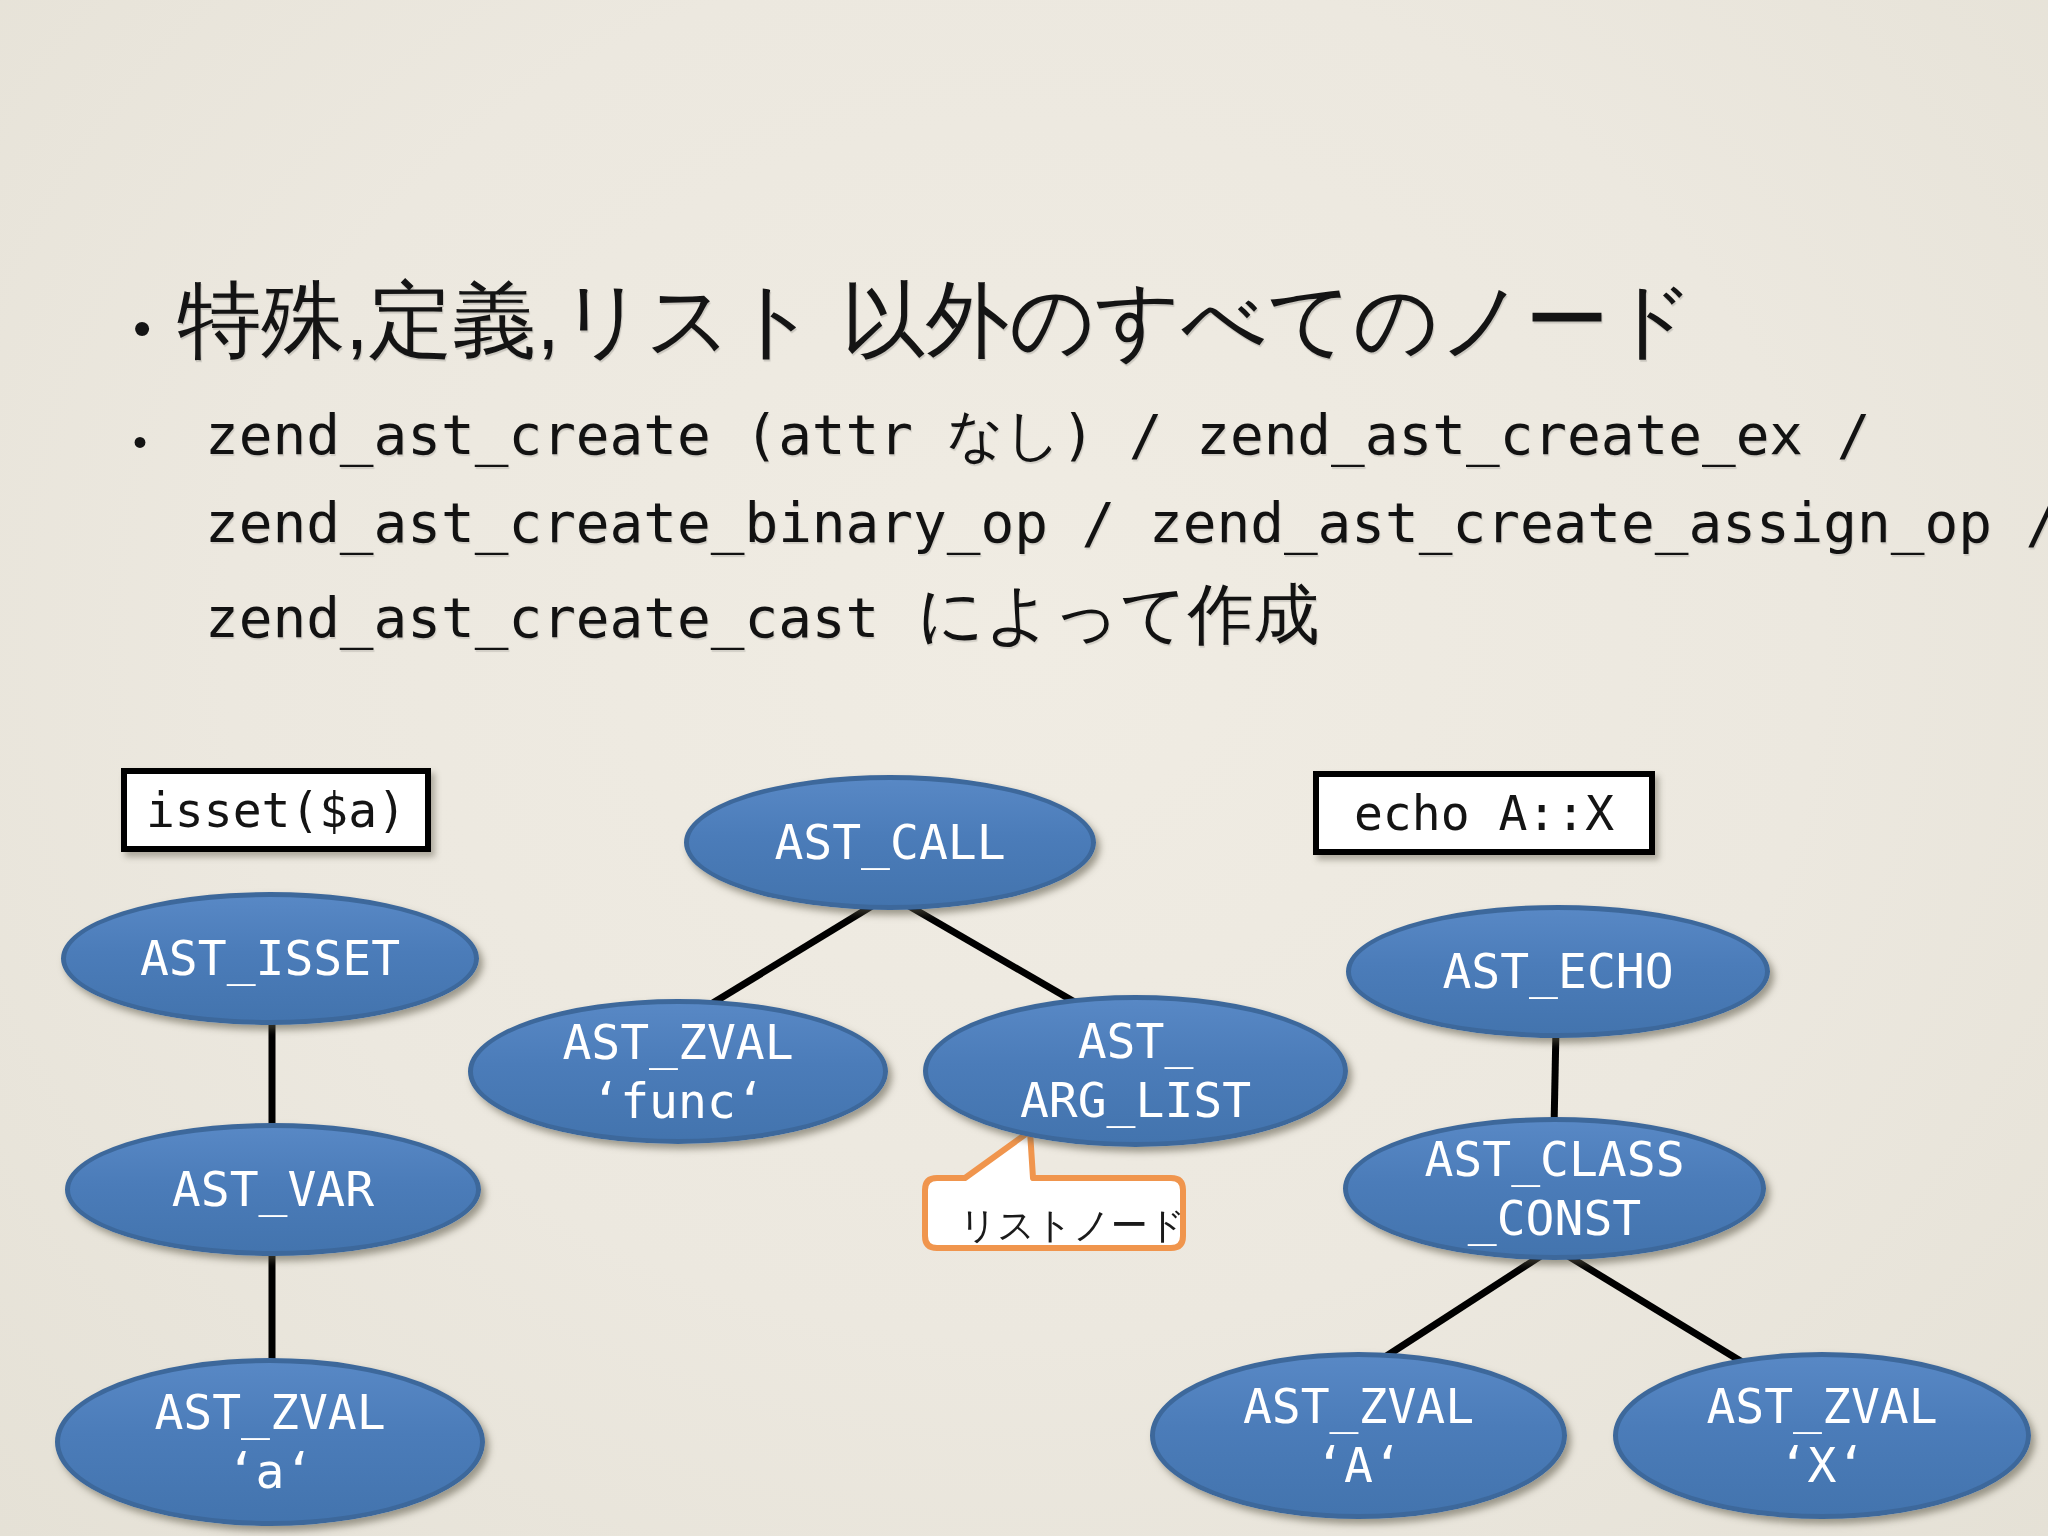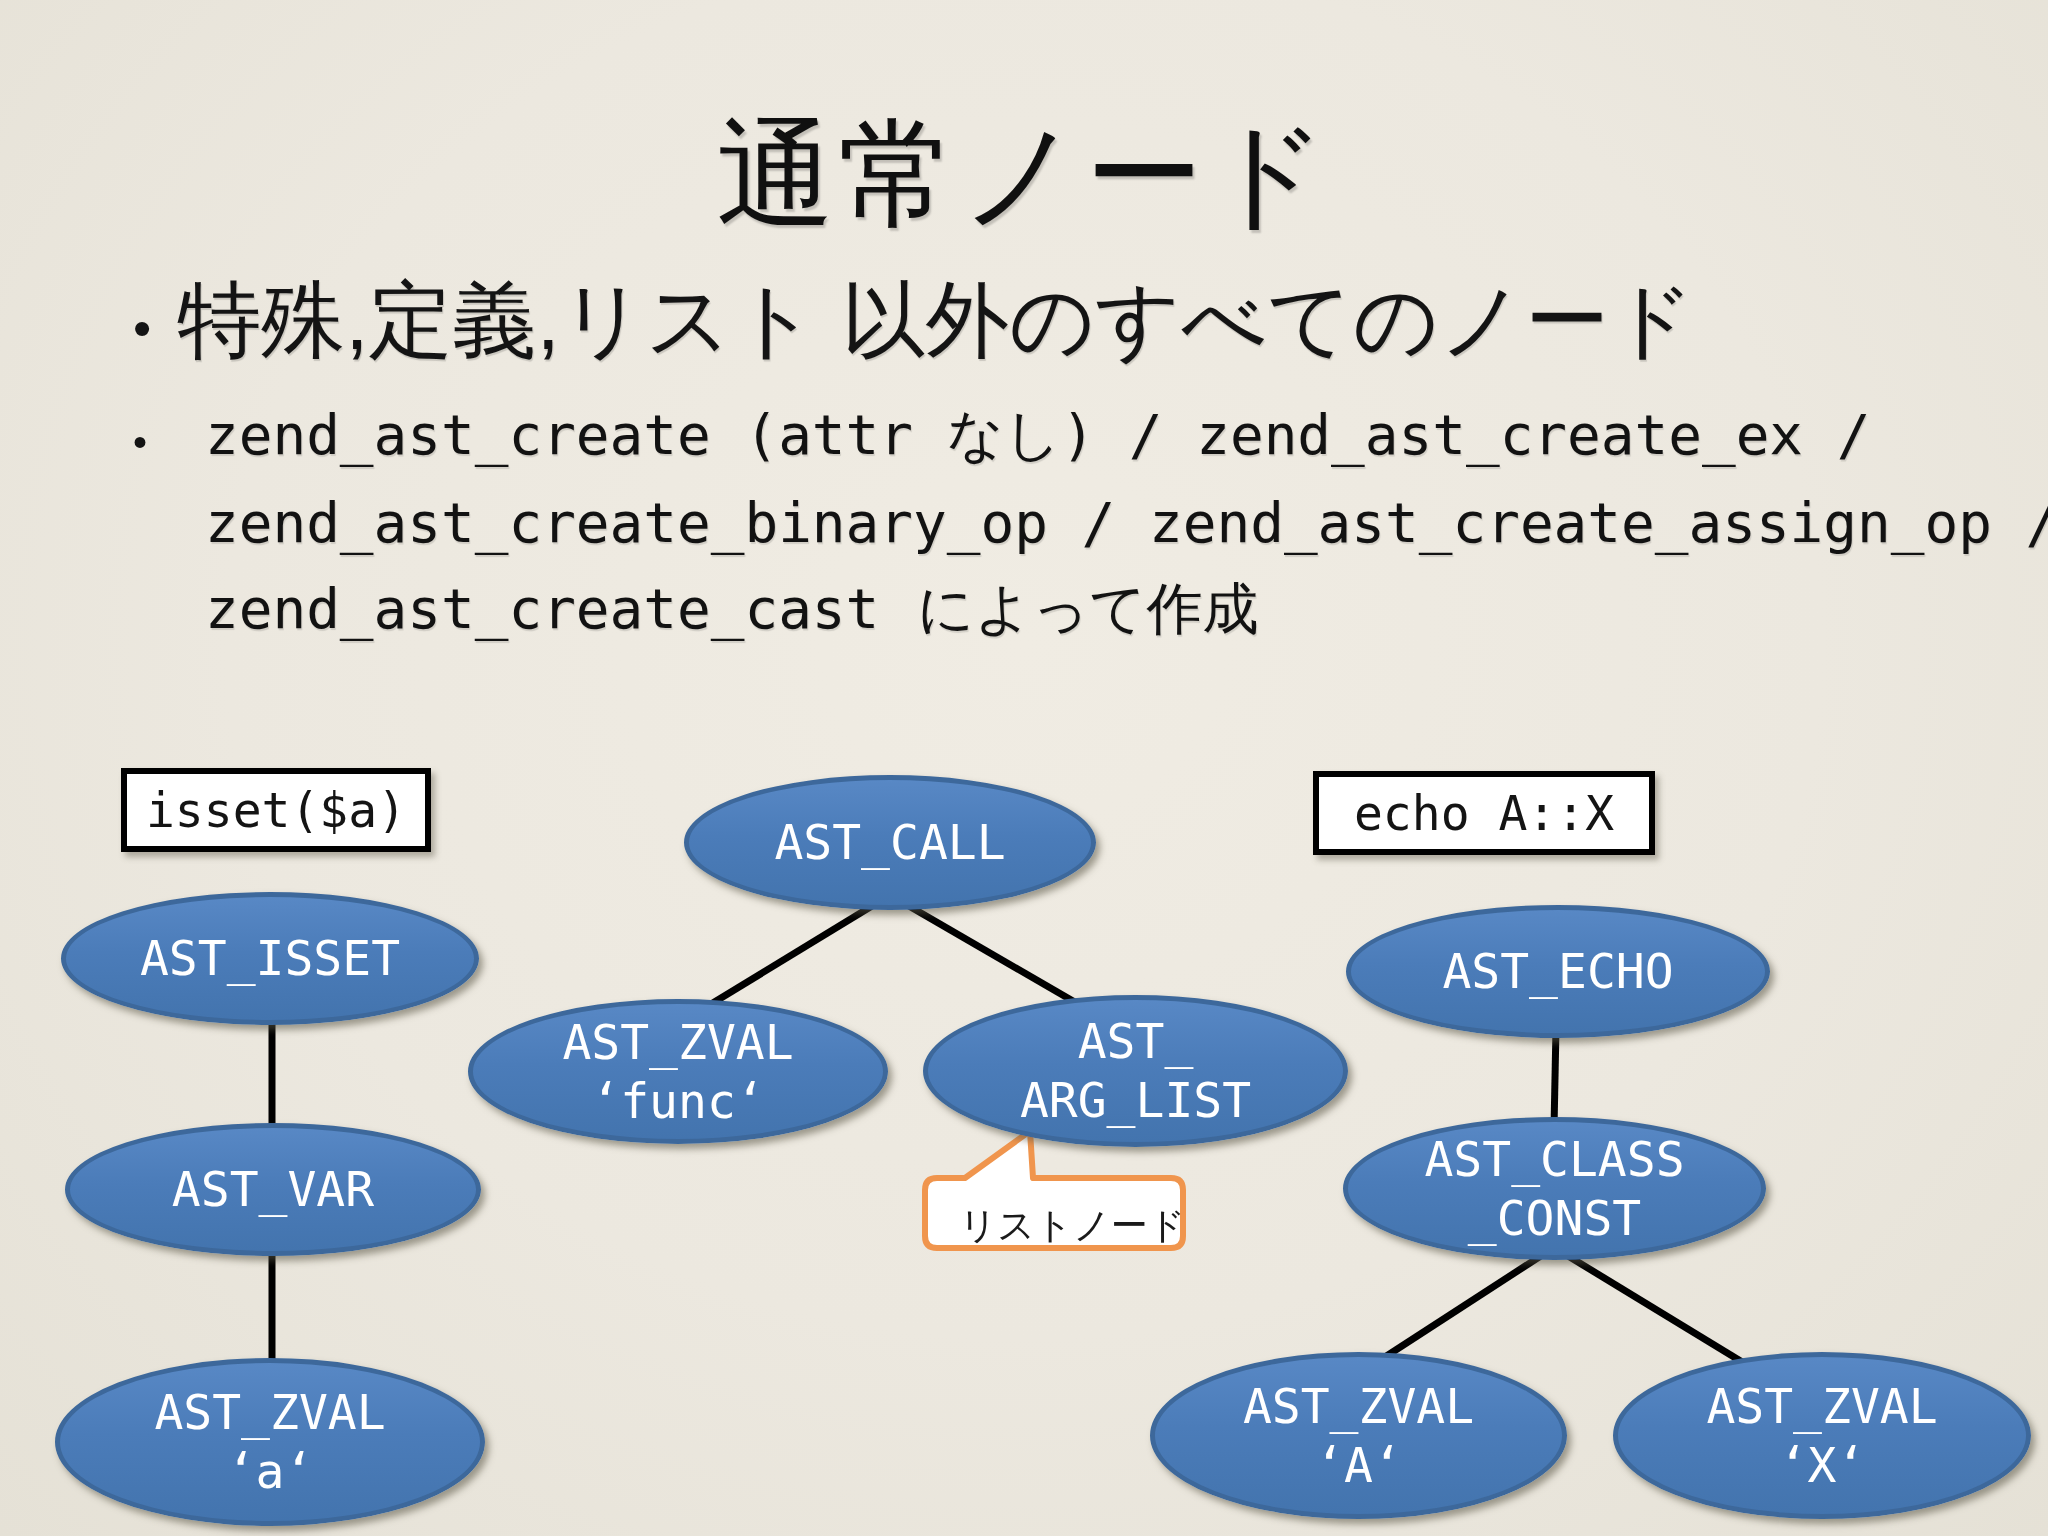--- a/index.html
+++ b/index.html
@@ -15,21 +15,21 @@
   }
   .bullet1{position:absolute;left:133px;top:276px;display:flex;align-items:flex-start;white-space:nowrap;}
   .bullet1 .marker{font-size:52px;line-height:1;margin-top:26px;margin-right:26px;}
   .bullet1 .txt{font-size:84px;line-height:1.06;font-weight:500;text-shadow:1px 2px 1px rgba(0,0,0,0.15);}
   .code-marker{position:absolute;left:133px;top:420px;font-size:40px;}
   .codeline{
     position:absolute;left:205px;font-family:"DejaVu Sans Mono","Liberation Mono",monospace;
     font-size:56px;line-height:1.1;white-space:nowrap;color:#121212;
     text-shadow:1px 2px 1px rgba(0,0,0,0.12);
   }
-  .codeline .ja{font-family:"Liberation Sans","DejaVu Sans",sans-serif;font-size:56px;font-weight:500;margin-left:38px;}
+  .codeline .ja{font-family:"Liberation Sans","DejaVu Sans",sans-serif;font-size:66px;font-weight:500;margin-left:38px;}
   .codebox{
     position:absolute;background:#ffffff;border:6px solid #000000;box-sizing:border-box;
     display:flex;align-items:center;justify-content:center;
     font-family:"DejaVu Sans Mono","Liberation Mono",monospace;font-size:48px;white-space:nowrap;
     box-shadow:4px 5px 6px rgba(100,95,80,0.45);
   }
   .node{
     position:absolute;box-sizing:border-box;border:5px solid #3d689b;border-radius:50%;
     background:linear-gradient(180deg,#5888c5 0%,#4b7cb9 45%,#4374ae 100%);
     display:flex;flex-direction:column;align-items:center;justify-content:center;
@@ -55,21 +55,20 @@
       <line x1="272" y1="1248" x2="272" y2="1372"></line>
       <line x1="890" y1="895" x2="698" y2="1012"></line>
       <line x1="890" y1="895" x2="1085" y2="1008"></line>
       <line x1="1556" y1="1028" x2="1554" y2="1128"></line>
       <line x1="1553" y1="1248" x2="1368" y2="1368"></line>
       <line x1="1555" y1="1248" x2="1752" y2="1368"></line>
     </g>
     <path d="M 937 1178 H 965 L 1030 1131 L 1033 1178 H 1171 Q 1183 1178 1183 1190 V 1236 Q 1183 1248 1171 1248 H 937 Q 925 1248 925 1236 V 1190 Q 925 1178 937 1178 Z" fill="#ffffff" stroke="#f0954d" stroke-width="6" stroke-linejoin="round"></path>
   </svg>
 
-  <div class="title">通常ノード</div>
 
   <div class="bullet1">
     <span class="marker">•</span>
     <span class="txt">特殊,定義,リスト 以外のすべてのノード</span>
   </div>
 
   <div class="code-marker">•</div>
   <div class="codeline" style="top:404px;">zend_ast_create (attr なし) / zend_ast_create_ex /</div>
   <div class="codeline" style="top:492px;">zend_ast_create_binary_op / zend_ast_create_assign_op /</div>
   <div class="codeline" style="top:578px;">

